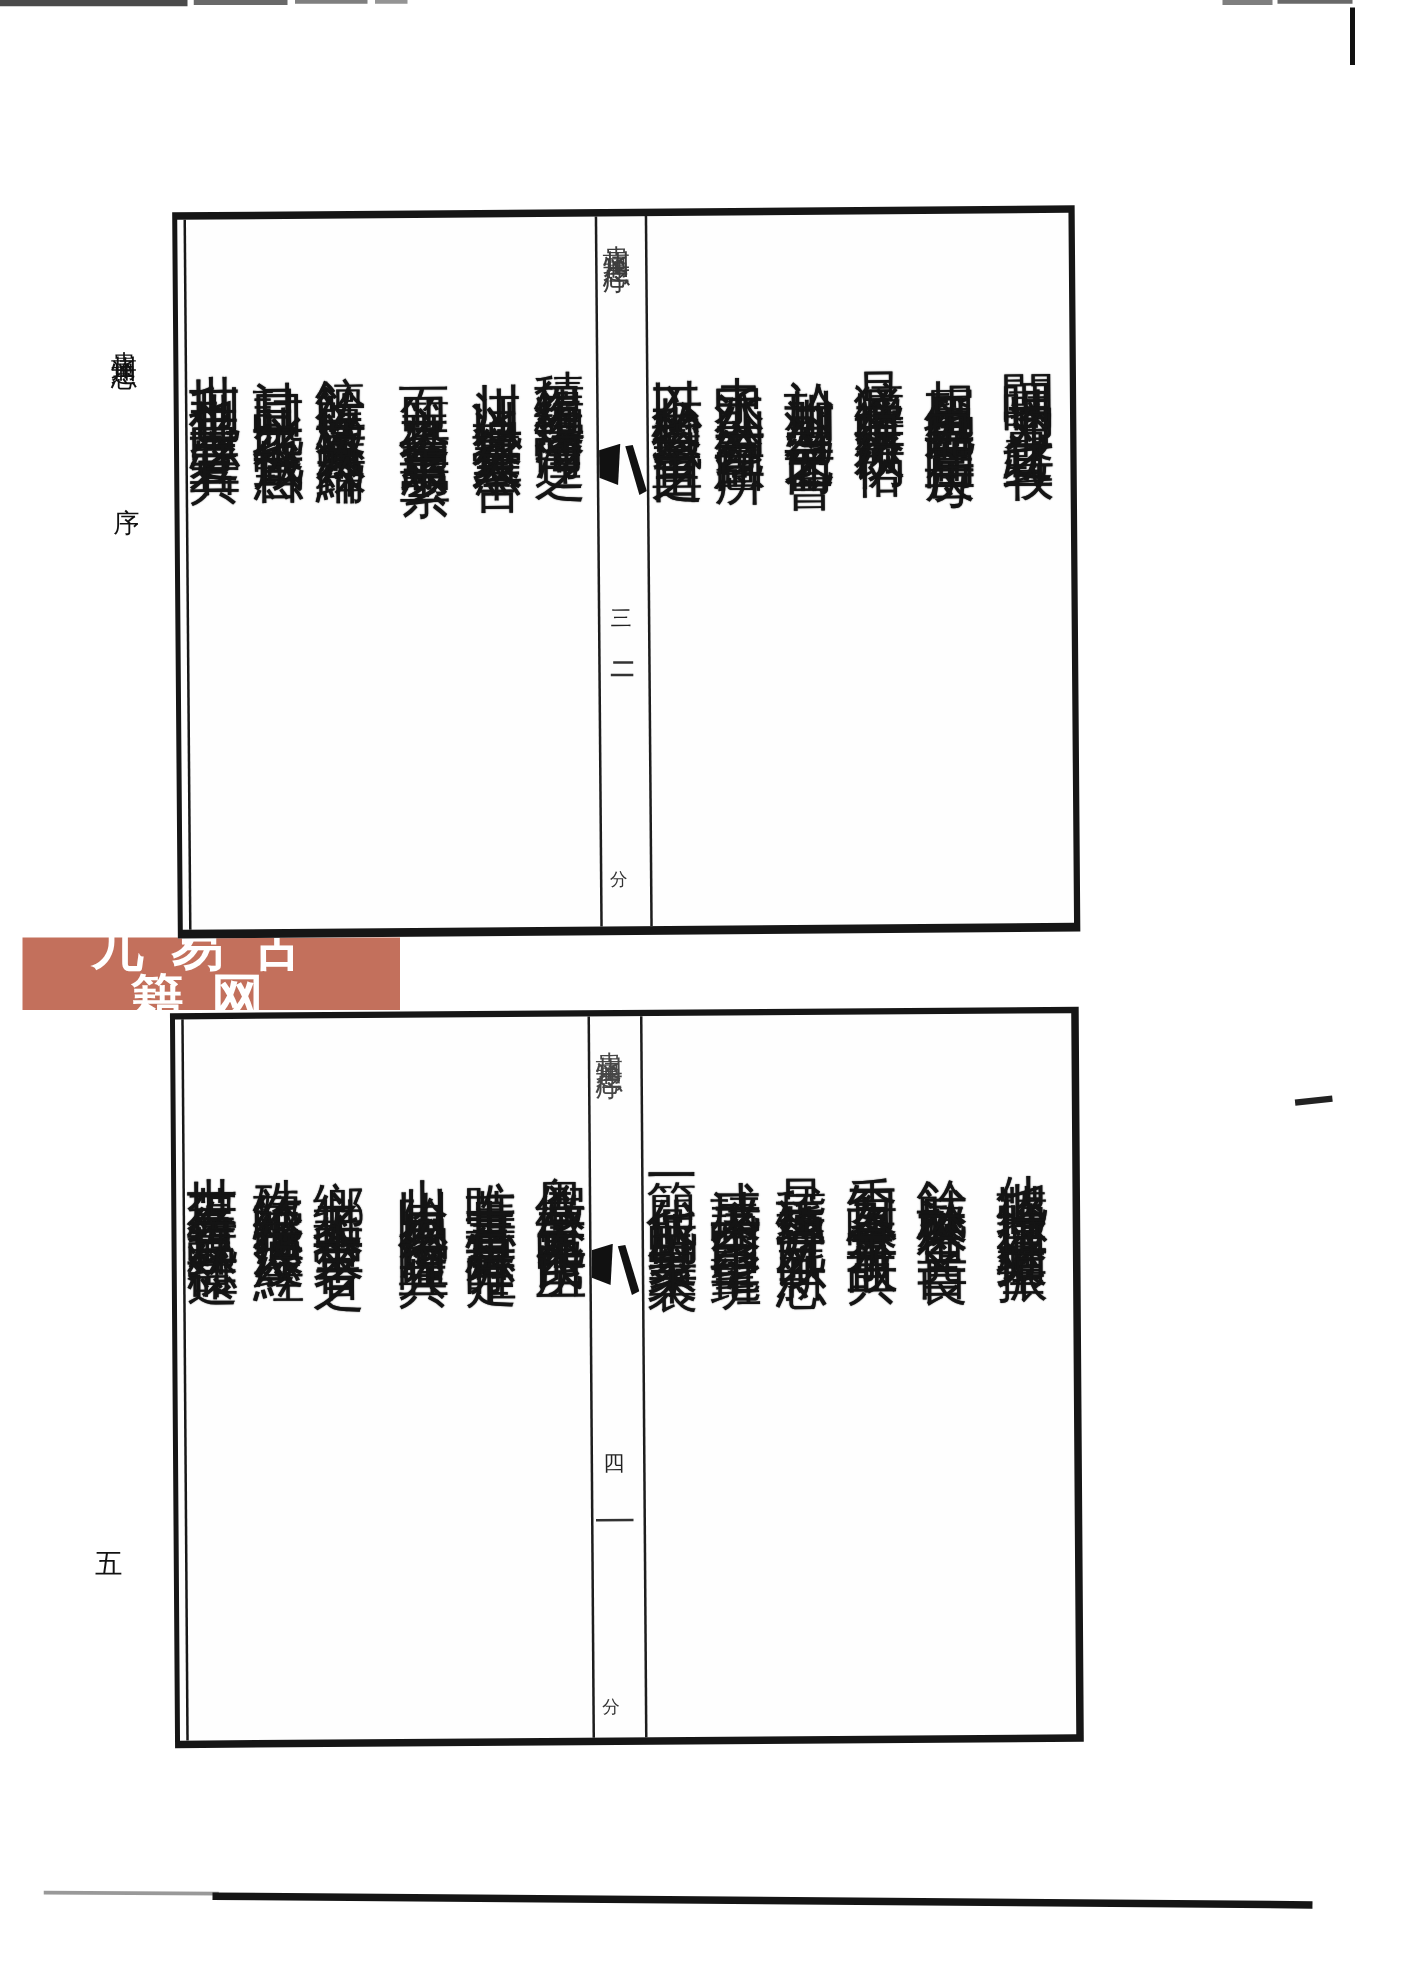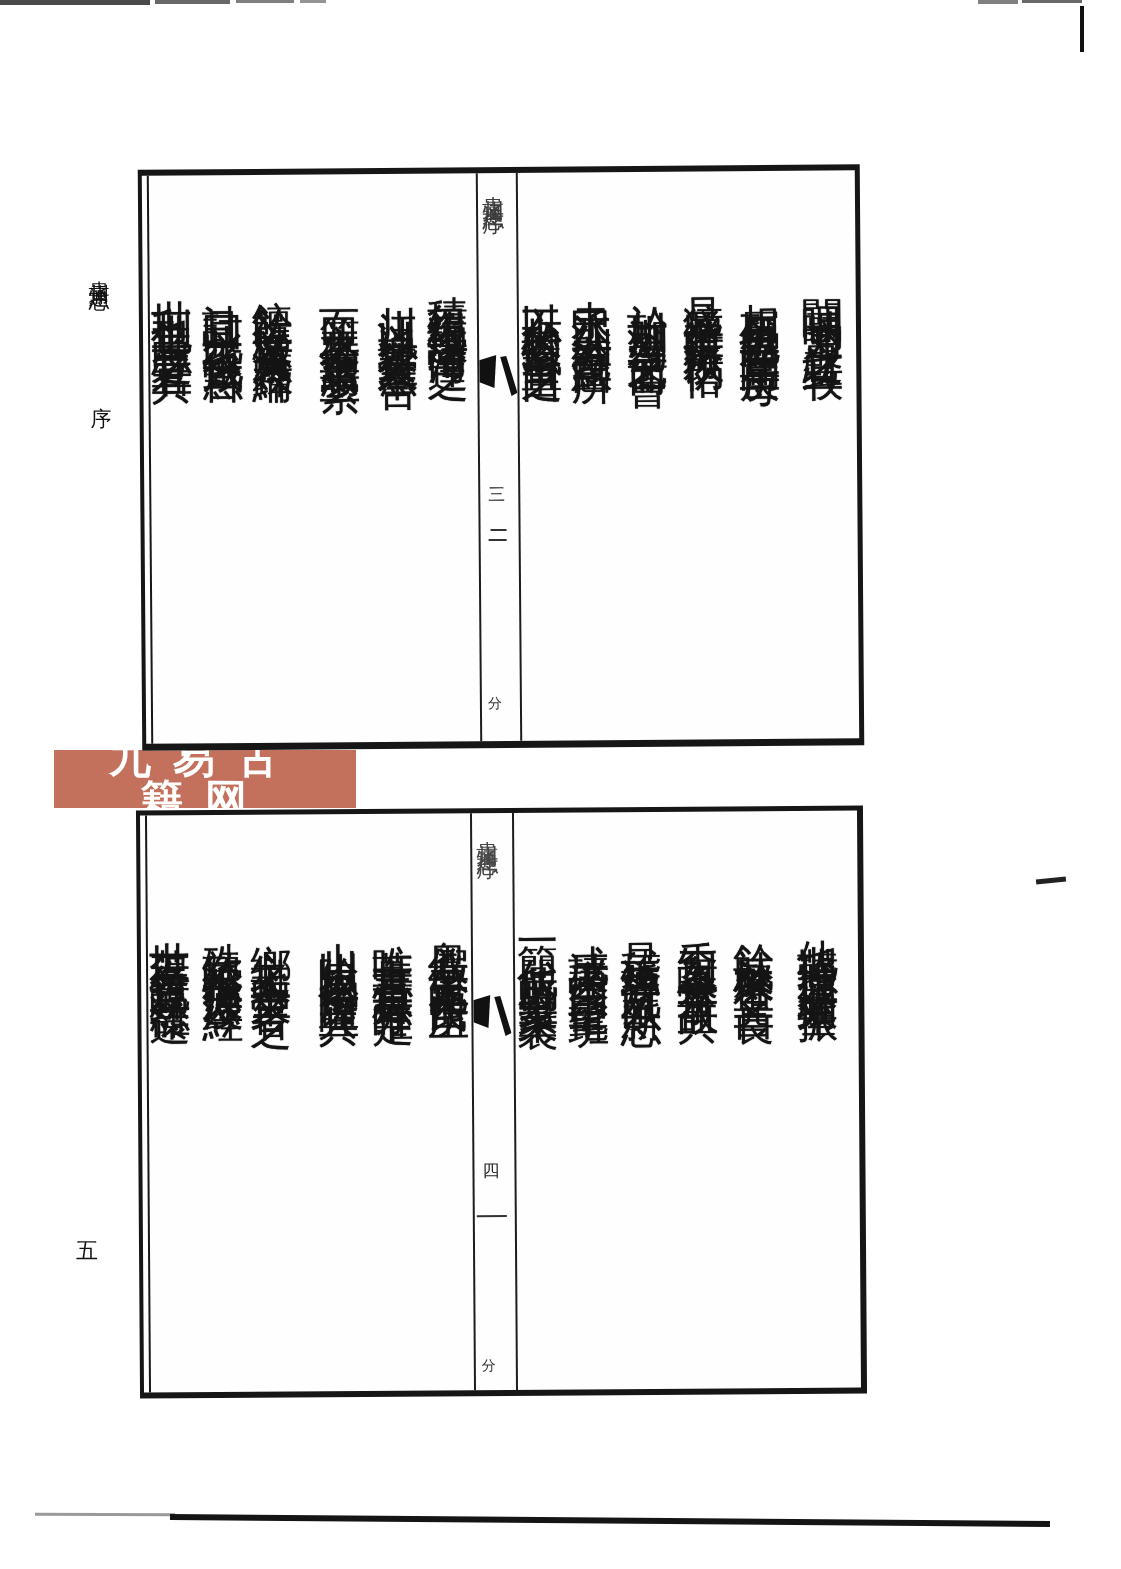--- a/index.html
+++ b/index.html
@@ -19,21 +19,21 @@
   .gutter-title{position:absolute;writing-mode:vertical-rl;text-orientation:upright;
                 font-size:22px;letter-spacing:4px;color:#3d3d3d;line-height:1;}
   .gutter-num{position:absolute;font-size:17px;color:#222;}
   .gutter-mark{position:absolute;font-size:14px;color:#333;}
   .gutter-dash{position:absolute;height:2px;background:#333;}
   .margin-vtext{position:absolute;writing-mode:vertical-rl;text-orientation:upright;
                 font-size:21px;letter-spacing:3px;color:#111;line-height:1;}
   .folio{position:absolute;font-size:22px;color:#111;}
   .watermark{position:absolute;left:18px;top:750px;width:302px;height:58px;
              display:flex;align-items:center;justify-content:space-between;
-             padding:0 24px;box-sizing:border-box;margin-left:36px;}
+             padding:0 24px;box-sizing:border-box;}
   .watermark span{font-size:42px;font-weight:bold;line-height:1;
                   font-family:"Liberation Serif",serif;}
   .artifact{position:absolute;background:#2a2a2a;}
   .fishtail{position:absolute;}
 </style>
 </head>
 <body>
 
 <div class="page">
 

